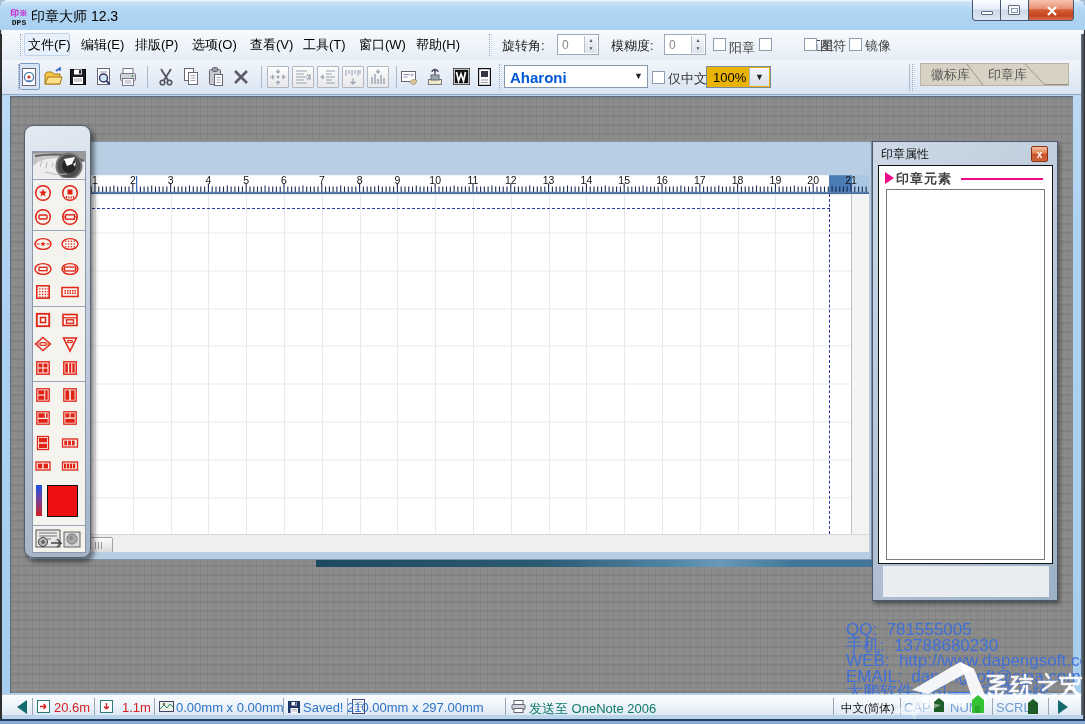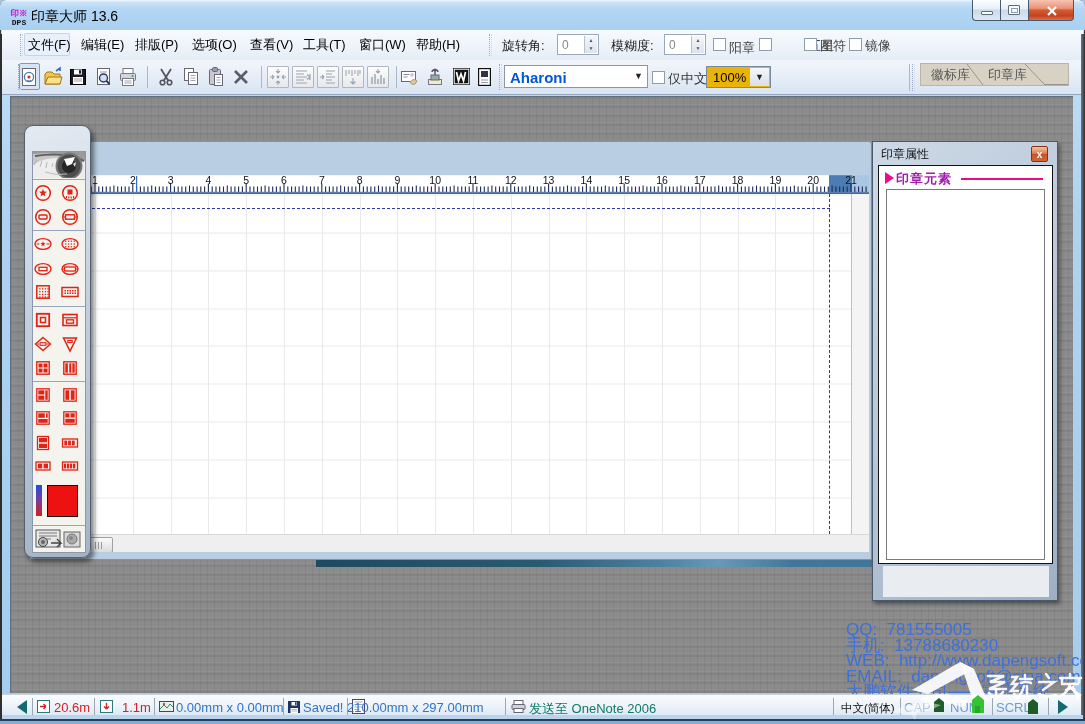--- a/index.html
+++ b/index.html
@@ -88,21 +88,21 @@
 #botline{position:absolute;left:0;bottom:3px;width:100%;height:2px;background:#24405e}
 #botband{position:absolute;left:0;bottom:0;width:100%;height:3px;background:#86aed4}
 .st{position:absolute;top:5px;font-size:13px}
 .stsep{position:absolute;top:3px;width:1px;height:17px;background:#9aa8b6}
 
 #contact{position:absolute;left:835px;top:525px;font-size:17px;line-height:15.6px;color:#3f6fd8;white-space:nowrap}
 </style></head><body>
 <div id="win"></div>
 <div id="titlebar"></div>
 <div id="appicon"><span style="color:#cc10cc">印※</span><br><span style="color:#111;font-family:'Liberation Mono',monospace;font-size:8px">DPS</span></div>
-<div id="apptitle">印章大师 13.6</div>
+<div id="apptitle">印章大师 12.3</div>
 <div id="btnmin" class="capbtn">
     <div class="glyphmin"></div>
   </div>
 <div id="btnmax" class="capbtn">
     <div class="glyphmax"></div>
   </div>
 <div id="btnclose" class="capbtn">
     <svg class="abs" style="left:17px;top:5px" width="12" height="12">
       <path d="M2 2 L10 10 M10 2 L2 10" stroke="#fff" stroke-width="2.2"></path>
     </svg>
@@ -308,21 +308,21 @@
       </div>
    <div id="docbottom"></div>
  </div>
  <div id="rpanel">
    <div id="rptitle">印章属性</div>
    <div id="rpclose">x</div>
    <div id="rpbox">
      <svg style="position:absolute;left:5px;top:5px" width="11" height="14">
           <path d="M1 1 L10 7 L1 13 Z" fill="#ec0a8c"></path>
         </svg>
-        <div style="position:absolute;left:17px;top:4px;color:#a21caf;font-size:13px;font-weight:bold;letter-spacing:1px">印章元素</div>
+        <div style="position:absolute;left:17px;top:4px;color:#404040;font-size:13px;font-weight:bold;letter-spacing:1px">印章元素</div>
      <div style="position:absolute;left:82px;top:12px;width:82px;height:2px;background:#ec0a8c"></div>
      <div style="position:absolute;left:4px;top:400px;width:166px;height:31px;background:#e9edf2"></div>
         <div id="rplist"></div>
    </div>
  </div>
  <div id="contact">QQ:&nbsp;&nbsp;781555005<br>手机:&nbsp;&nbsp;13788680230<br>WEB:&nbsp;&nbsp;http://www.dapengsoft.com.cn<br>EMAIL:&nbsp;&nbsp;dapengsoft@sina.com<br>大鹏软件公司——宣霆系统</div>
  <div id="lpanel">
       <div id="lpinner">
         <svg class="abs" style="left:0;top:0" width="52" height="26" viewBox="0 0 52 26">
 <rect width="52" height="26" fill="#ededed"></rect>

